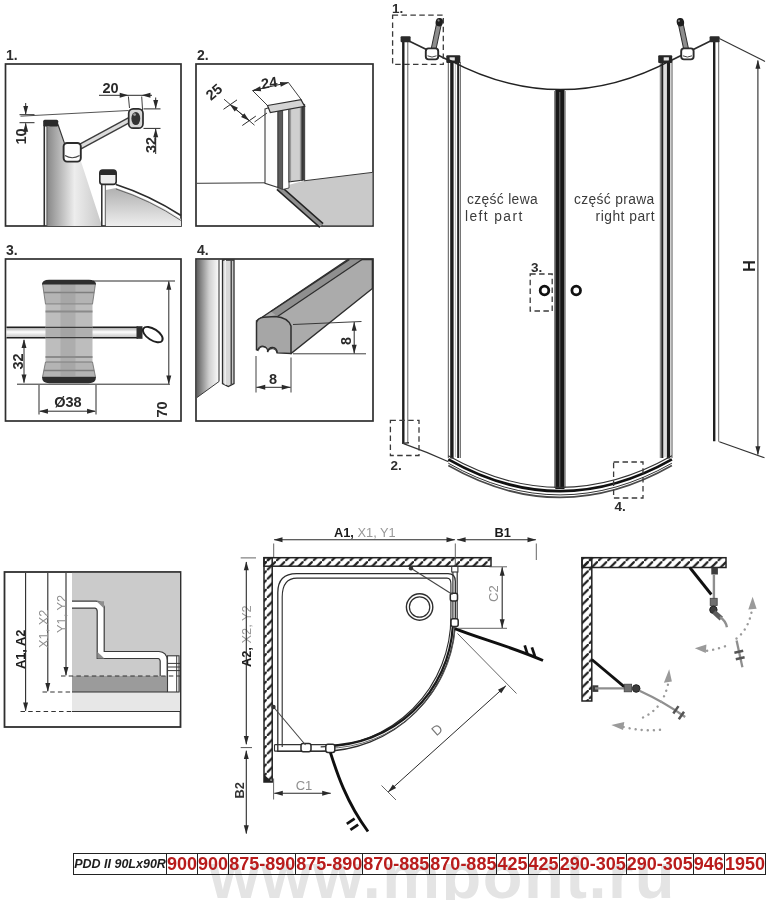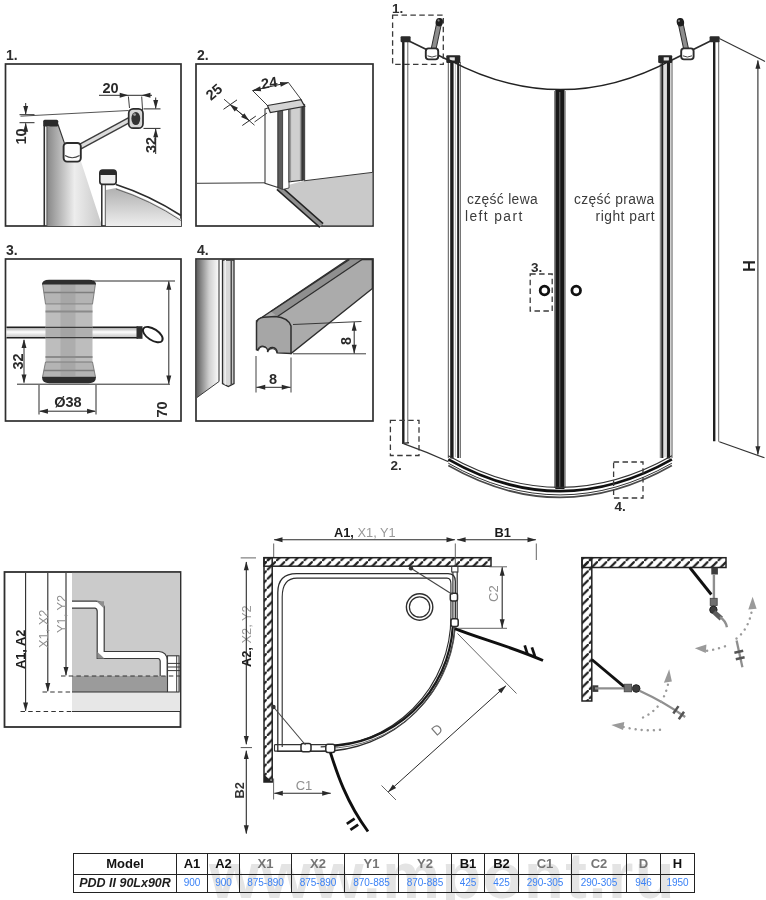--- a/index.html
+++ b/index.html
@@ -5,21 +5,21 @@
   html,body{margin:0;padding:0;}
   body{width:766px;height:900px;background:#fff;font-family:"Liberation Sans",sans-serif;position:relative;overflow:hidden;}
   svg text{font-family:"Liberation Sans",sans-serif;}
   .wm{position:absolute;left:209px;top:838px;font-size:65px;font-weight:700;color:#e4e4e4;letter-spacing:1.5px;white-space:nowrap;}
   table.spec{position:absolute;left:73px;top:853px;border-collapse:collapse;table-layout:fixed;font-size:13px;color:#1d1d1d;}
   table.spec td{border:1.4px solid #222;text-align:center;padding:0;height:20.3px;line-height:20.3px;white-space:nowrap;overflow:hidden;}
   table.spec tr+tr td{height:16.3px;line-height:16.3px;}
   .hb{font-weight:700;color:#111;}
   .hg{font-weight:700;color:#757575;}
   .mdl{font-weight:700;font-style:italic;font-size:12.5px;}
-  .val{font-size:10px;color:#3b82f6;}
+  .val{font-size:18px;color:#b91c1c;font-weight:bold;}
 </style>
 </head>
 <body>
 <svg width="766" height="900" viewBox="0 0 766 900" style="position:absolute;left:0;top:0">
 <defs>
 <marker id="ah" viewBox="0 0 10 7" refX="9.4" refY="3.5" markerWidth="9.5" markerHeight="6.2" orient="auto-start-reverse" markerUnits="userSpaceOnUse">
         <path d="M0,0.7 L10,3.5 L0,6.3 Z" fill="#2a2a2a"></path>
       </marker>
 <pattern id="hatch" width="9.2" height="9.2" patternUnits="userSpaceOnUse">
         <path d="M-2,11.2 L11.2,-2" stroke="#222" stroke-width="2.2"></path>
@@ -609,35 +609,20 @@
       <col style="width:54px">
       <col style="width:53px">
       <col style="width:33px">
       <col style="width:34px">
       <col style="width:53px">
       <col style="width:55px">
       <col style="width:34px">
       <col style="width:34px">
     </colgroup>
 <tbody>
-      <tr>
-        <td class="hb">Model</td>
-        <td class="hb">A1</td>
-        <td class="hb">A2</td>
-        <td class="hg">X1</td>
-        <td class="hg">X2</td>
-        <td class="hg">Y1</td>
-        <td class="hg">Y2</td>
-        <td class="hb">B1</td>
-        <td class="hb">B2</td>
-        <td class="hg">C1</td>
-        <td class="hg">C2</td>
-        <td class="hg">D</td>
-        <td class="hb">H</td>
-      </tr>
 <tr>
         <td class="mdl">PDD II 90Lx90R</td>
         <td class="val">900</td>
         <td class="val">900</td>
         <td class="val">875-890</td>
         <td class="val">875-890</td>
         <td class="val">870-885</td>
         <td class="val">870-885</td>
         <td class="val">425</td>
         <td class="val">425</td>

